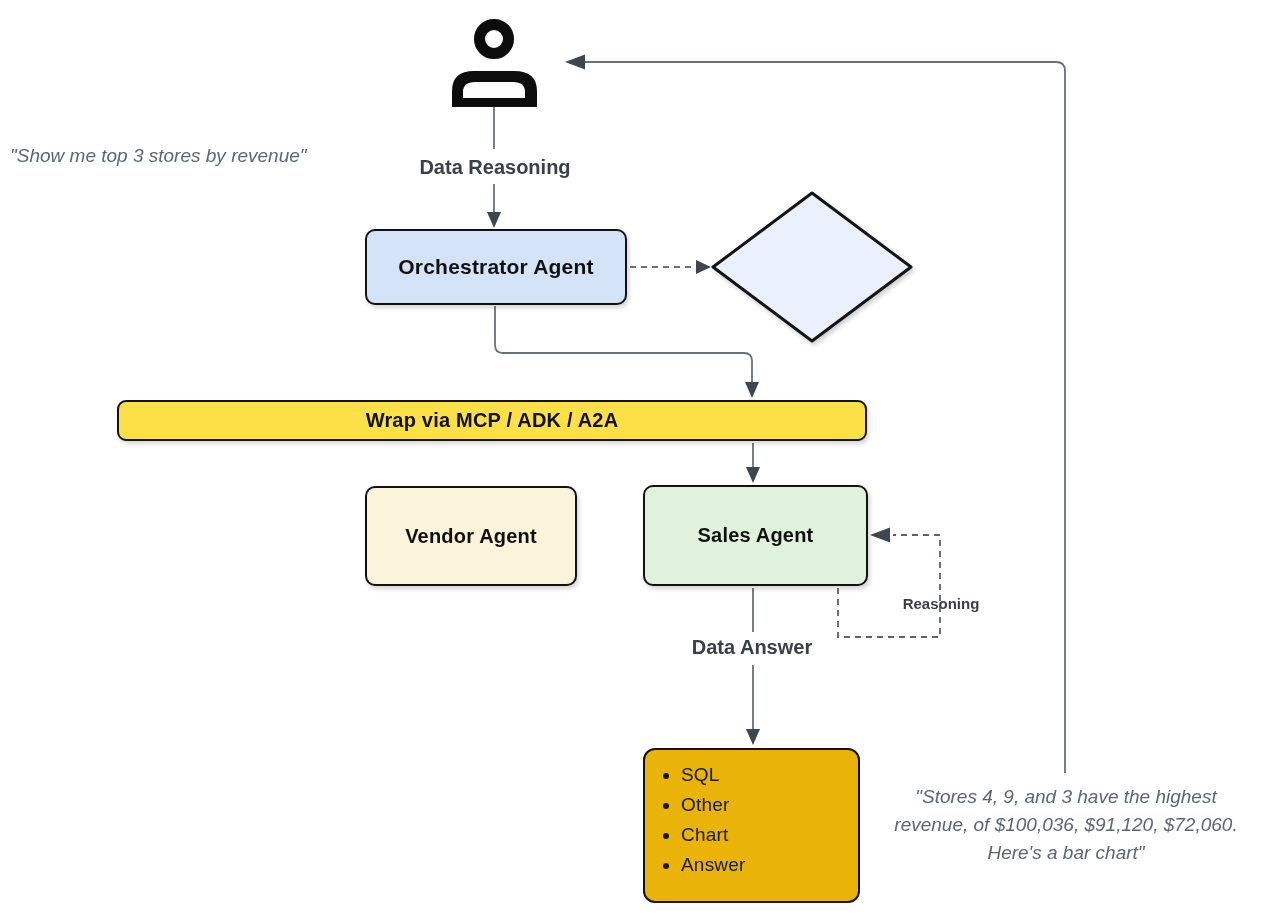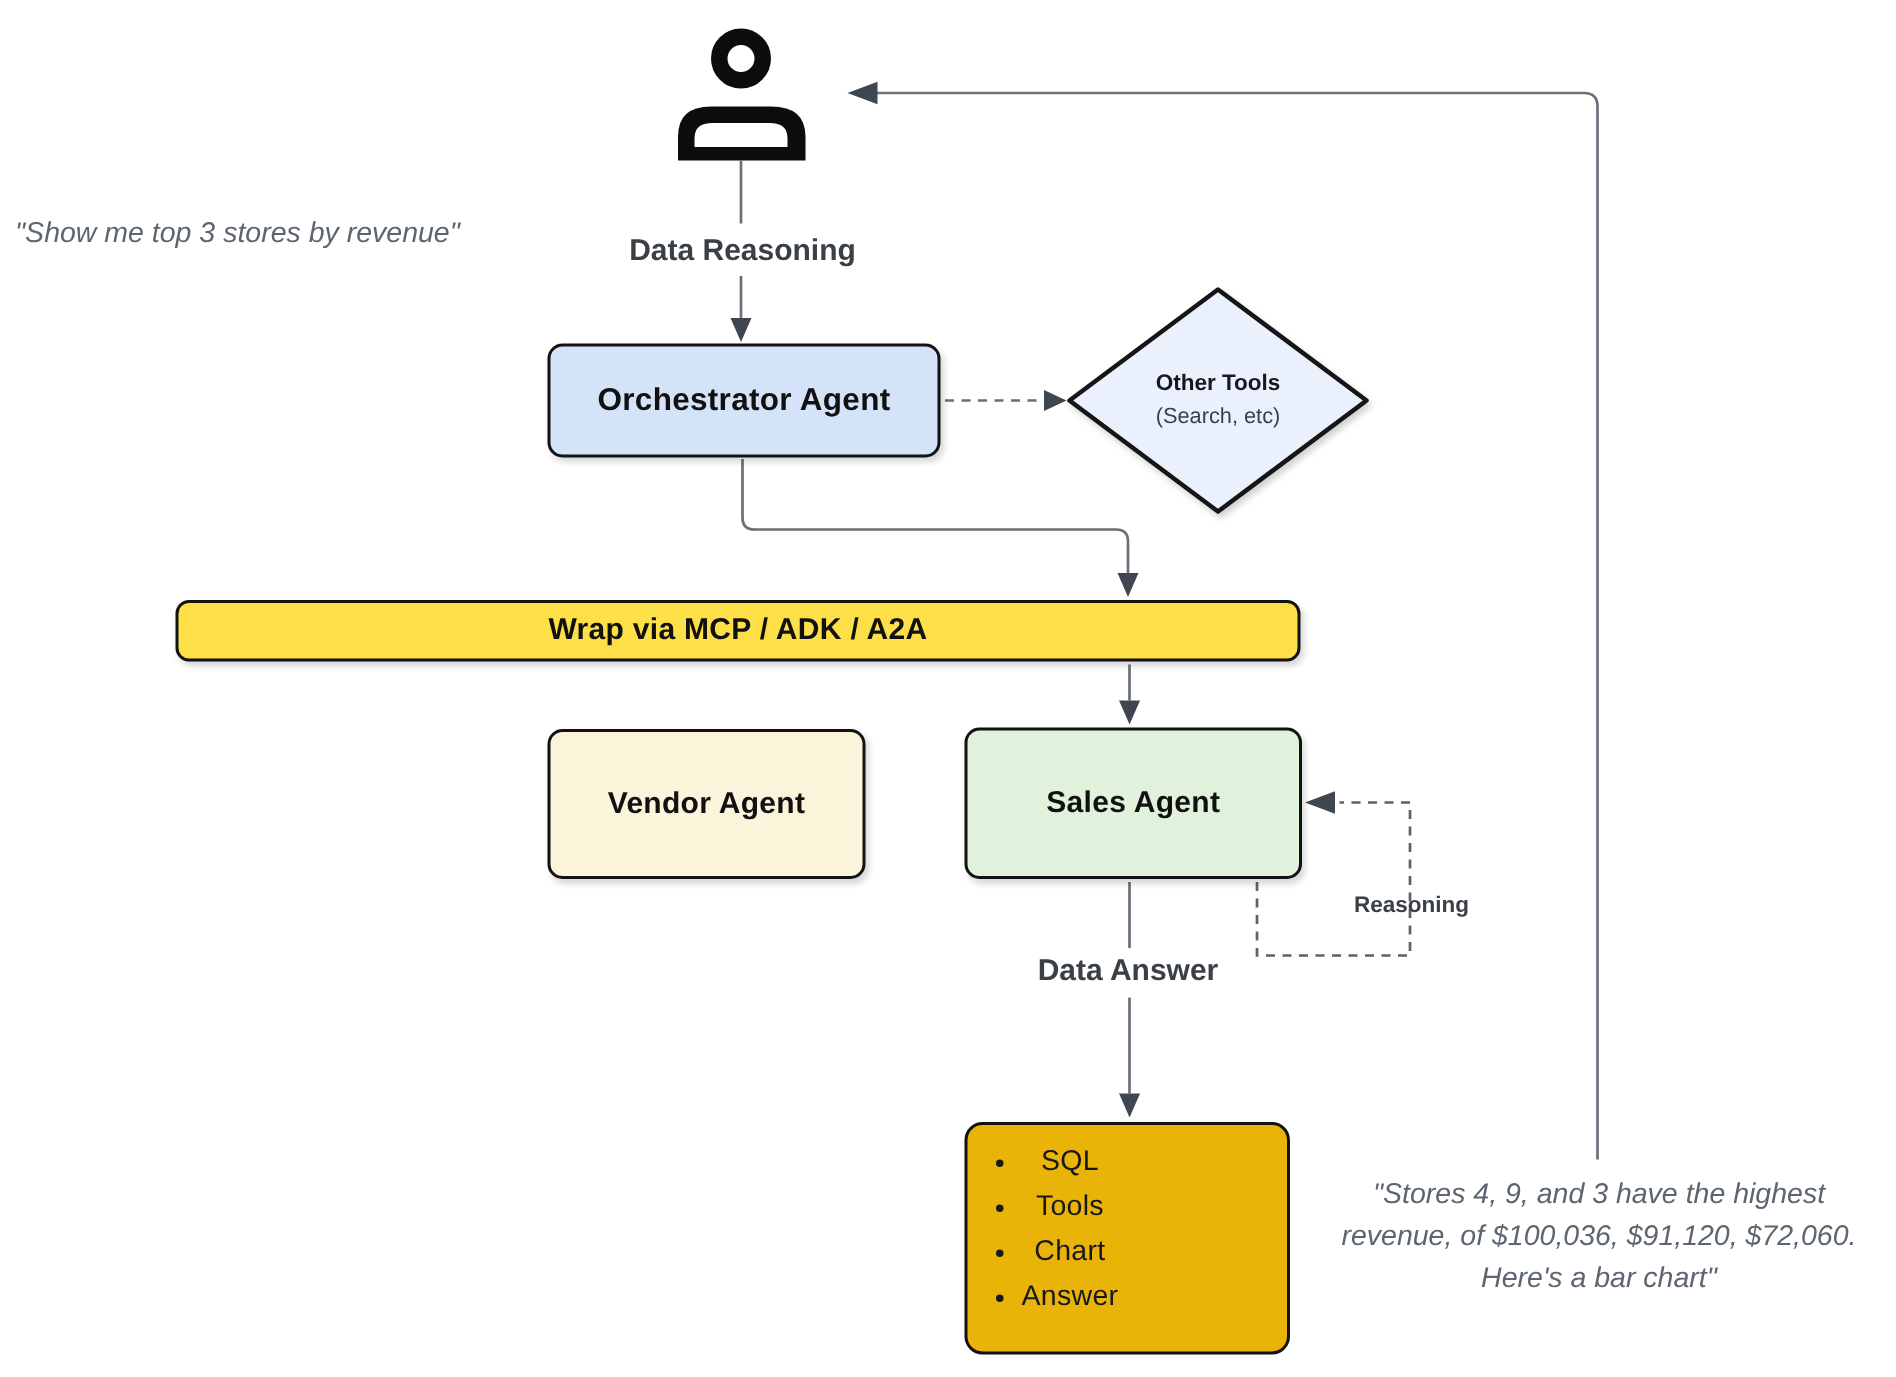--- a/index.html
+++ b/index.html
@@ -6,21 +6,21 @@
   .canvas{
     position:relative;width:1264px;height:918px;background:#ffffff;overflow:hidden;
     font-family:"Liberation Sans",sans-serif;
   }
   svg.layer{position:absolute;left:0;top:0;width:1264px;height:918px;}
   .node{
     position:absolute;border:2.5px solid #121212;border-radius:10px;
     display:flex;align-items:center;justify-content:center;
     font-weight:bold;color:#111;box-sizing:border-box;
     box-shadow:2px 3px 4px rgba(0,0,0,0.16);
-    font-size:20px;letter-spacing:0.2px;text-align:center;
+    font-size:20px;letter-spacing:0.2px;
   }
   .node-orchestrator{left:365px;top:229px;width:262px;height:76px;background:#d4e3f8;font-size:21px;}
   .node-wrapbar{left:117px;top:400px;width:750px;height:41px;background:#fde047;border-radius:9px;font-size:20px;}
   .node-inventory{left:122px;top:486px;width:211px;height:100px;background:#fbf3da;}
   .node-vendor{left:365px;top:486px;width:212px;height:100px;background:#fbf3da;}
   .node-sales{left:643px;top:485px;width:225px;height:101px;background:#e0f2dc;}
   .node-output{
     left:643px;top:748px;width:217px;height:155px;background:#eab308;border-radius:12px;
     align-items:flex-start;justify-content:flex-start;font-weight:normal;box-shadow:none;
   }
@@ -108,34 +108,30 @@
     <div>revenue, of $100,036, $91,120, $72,060.</div>
     <div>Here's a bar chart"</div>
   </div>
 
   <div class="flow-label label-question">Data Reasoning</div>
   <div class="flow-label label-answer">Data Answer</div>
   <div class="flow-label label-reasoning">Reasoning</div>
 
   <div class="node node-orchestrator">Orchestrator Agent</div>
 
-  <div class="diamond-text">
-    <div class="diamond-title">Other Tools</div>
-    <div class="diamond-sub">(Search, etc)</div>
-  </div>
 
   <div class="node node-wrapbar">Wrap via MCP / ADK / A2A</div>
 
 
   <div class="node node-vendor">Vendor Agent</div>
 
   <div class="node node-sales">Sales Agent</div>
 
   <div class="node node-output">
     <ul>
       <li>SQL</li>
-      <li>Tools</li>
+      <li>Other</li>
       <li>Chart</li>
       <li>Answer</li>
     </ul>
   </div>
 
 </div>
 
 </body></html>

